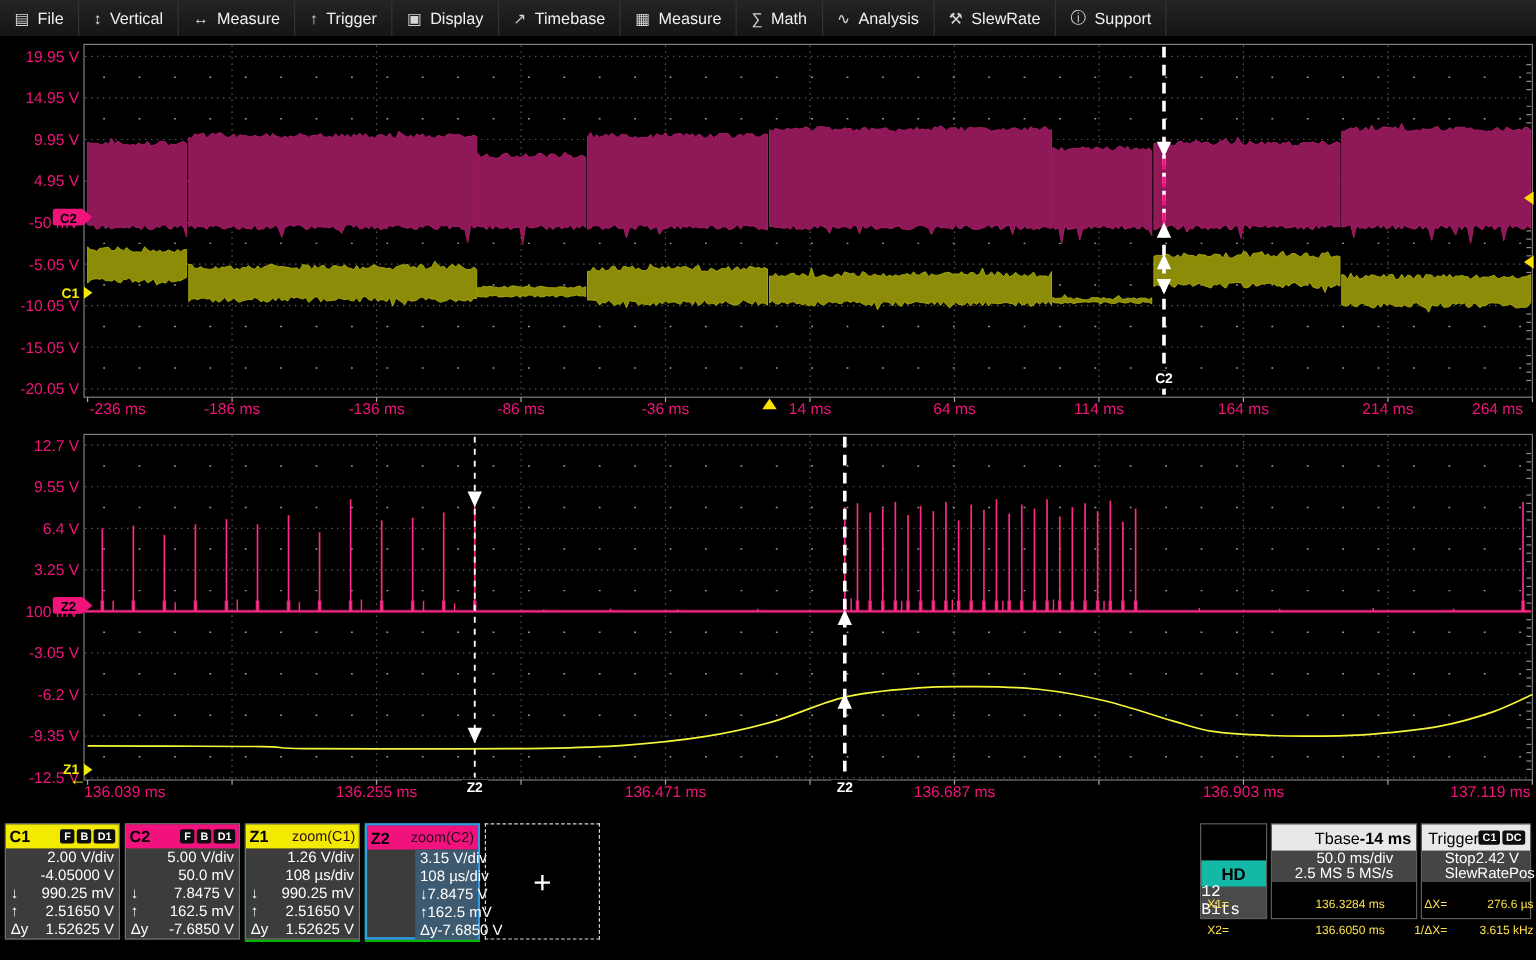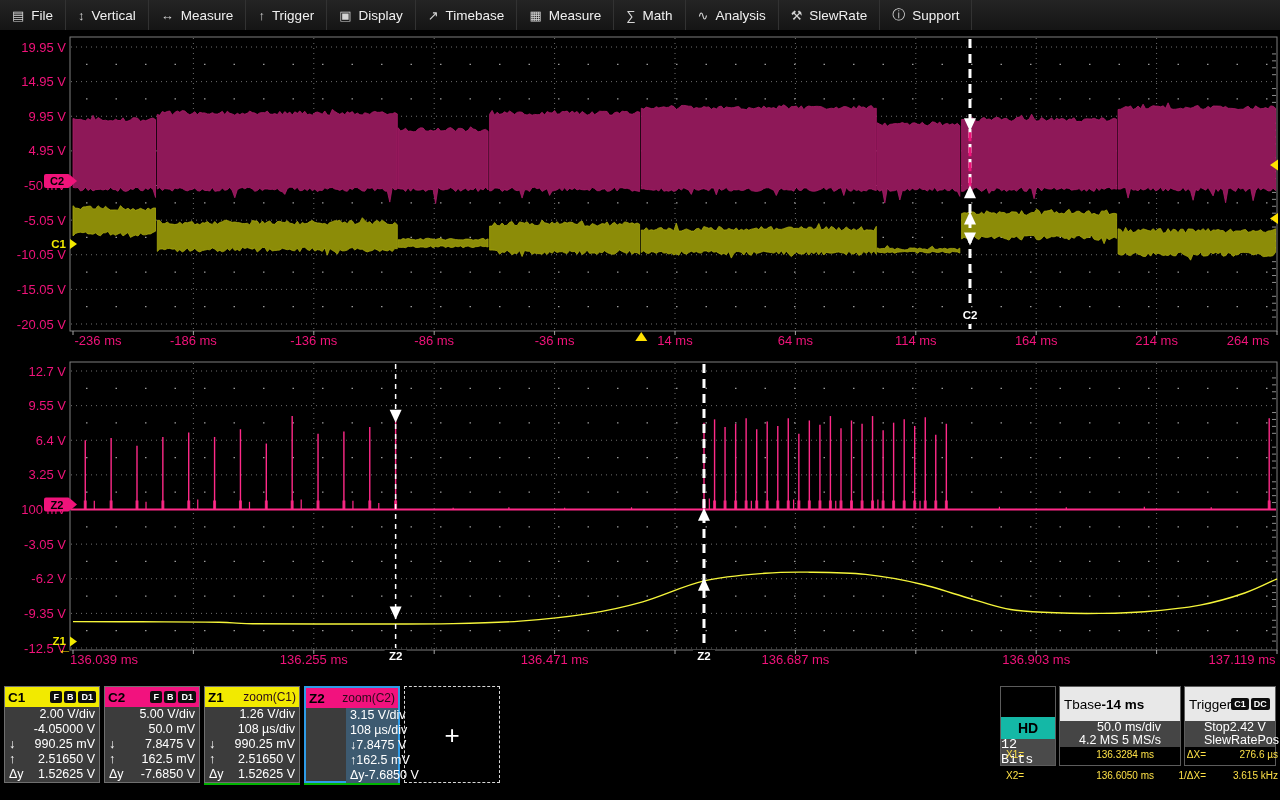--- a/index.html
+++ b/index.html
@@ -35,22 +35,22 @@
           box-sizing:border-box;display:flex;align-items:center;justify-content:center;cursor:pointer;}
   .addbox .plus{color:#fff;font-size:26px;font-weight:300;line-height:1;}
   .acq{position:absolute;left:1000px;top:4px;width:278px;}
   .acqrow{display:flex;gap:3px;}
   .acqbox{box-sizing:border-box;border:1px solid #5c5c5c;}
   .hd{width:56px;}
   .hd-head{height:22px;background:#14b8a6;color:#000;font-weight:bold;font-size:14px;
            display:flex;align-items:center;justify-content:center;margin-top:30px;}
   .hd-body{height:26px;background:#4a4a4a;color:#fff;font-size:13.5px;display:flex;align-items:center;justify-content:center;font-family:Liberation Mono, monospace;}
   .tbase{width:122px;} .trig{width:92px;}
-  .box-head{height:34px;background:#e8e8e8;color:#000;font-size:13.5px;display:flex;
-            justify-content:flex-start;align-items:center;padding:0 4px;}
+  .box-head{height:22px;background:#e8e8e8;color:#000;font-size:13.5px;display:flex;
+            justify-content:flex-end;align-items:center;padding:0 4px;}
   .box-head .bh-val{font-weight:bold;}
   .box-body{height:26px;background:#454545;color:#fff;font-size:12.5px;padding:0 19px;}
   .bline{display:flex;justify-content:space-between;height:13px;line-height:13px;white-space:nowrap;}
   .bline.right{justify-content:flex-end;}
   .tbadges{display:flex;gap:2px;}
   .tbadge{background:#0d0d0d;color:#fff;font-size:9px;font-weight:bold;line-height:12px;height:12px;
           padding:0 3px;border-radius:2px;}
   .readout{position:absolute;left:6px;top:58px;width:272px;color:#fde047;font-size:10px;}
   .rrow{display:grid;grid-template-columns:38px 110px 56px 68px;height:21px;align-items:center;}
   .rrow .ro-l{text-align:left;}
@@ -607,21 +607,21 @@
         <div class="acqbox tbase">
           <div class="box-head">
             <span>Tbase</span>
             <span class="bh-val">-14 ms</span>
           </div>
           <div class="box-body">
             <div class="bline right">
                 <span>50.0 ms/div</span>
               </div>
             <div class="bline">
-              <span>4.2 MS</span>
+              <span>2.5 MS</span>
               <span>5 MS/s</span>
             </div>
           </div>
         </div>
         <div class="acqbox trig">
           <div class="box-head">
             <span>Trigger</span>
             <span class="tbadges">
               <span class="tbadge">C1</span>
               <span class="tbadge">DC</span>

